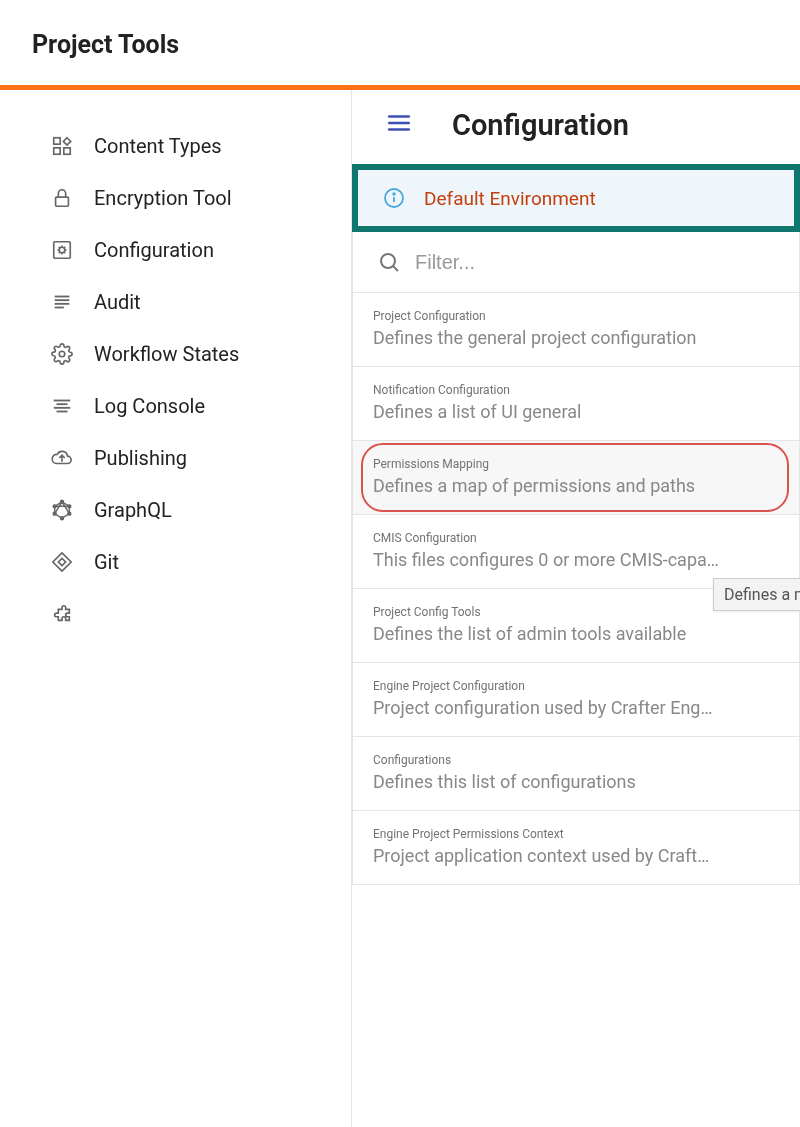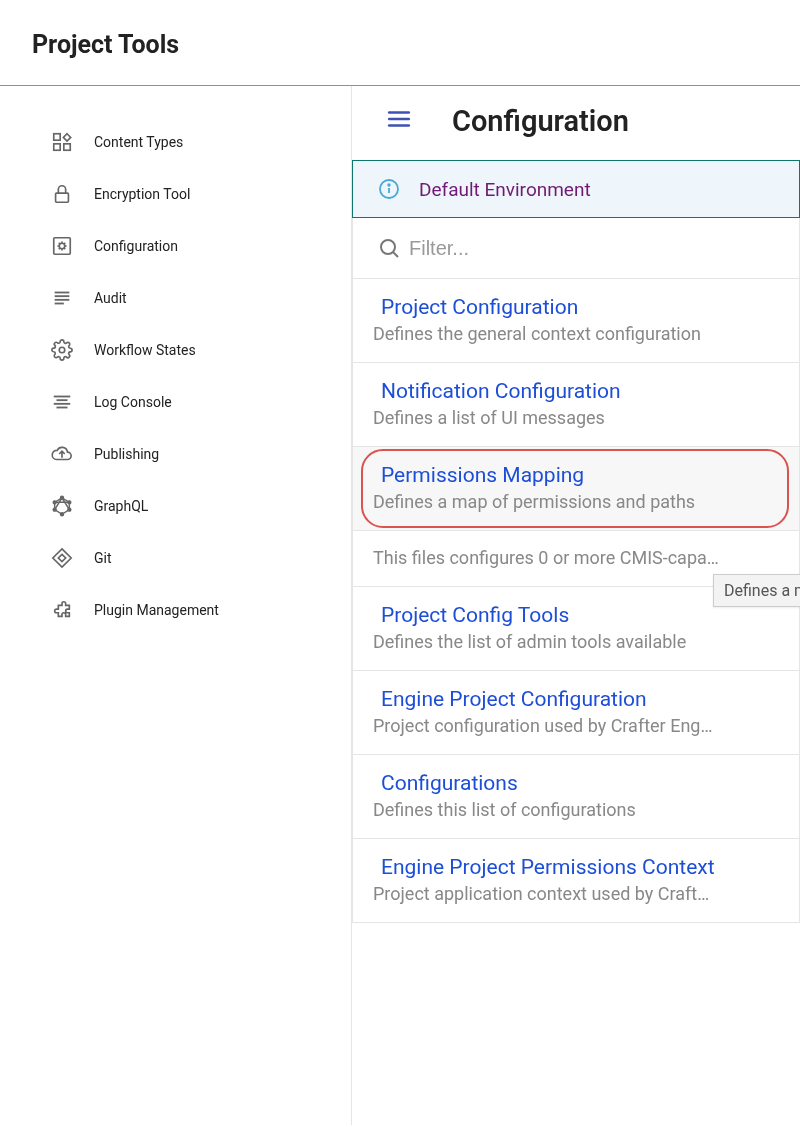--- a/index.html
+++ b/index.html
@@ -8,37 +8,37 @@
     color: #222;
     background: #fff;
     width: 800px;
     height: 1127px;
     overflow: hidden;
   }
   .header {
     padding: 30px 4px 26px 32px;
     font-size: 25px;
     font-weight: 700;
-    border-bottom: 1px solid #f97316;
+    border-bottom: 5px solid #f97316;
   }
   .main {
     display: flex;
     height: calc(1127px - 88px);
   }
   .sidebar {
     width: 352px;
     padding-top: 30px;
     border-right: 1px solid #e5e5e5;
   }
   .sidebar-item {
     display: flex;
     align-items: center;
     gap: 20px;
     padding: 14px 0 14px 50px;
-    font-size: 14px;
+    font-size: 20px;
     cursor: pointer;
   }
   .sidebar-item .icon {
     width: 24px;
     height: 24px;
     display: flex;
     align-items: center;
     justify-content: center;
     color: #666;
     flex-shrink: 0;
@@ -60,31 +60,31 @@
   .content-title {
     font-size: 29px;
     font-weight: 600;
   }
   .env-banner {
     display: flex;
     align-items: center;
     gap: 18px;
     padding: 16px 0 16px 24px;
     background: #eef6fb;
-    border: 1px solid #0f766e;
+    border: 6px solid #0f766e;
     font-size: 19px;
-    color: #701a75;
+    color: #c2410c;
     margin-left: 0;
   }
   .env-banner .icon { color: #4aa8d8; display:flex; }
   .env-banner .icon svg { width: 24px; height: 24px; }
   .filter-row {
     display: flex;
     align-items: center;
-    gap: 8px;
+    gap: 14px;
     padding: 18px 0 18px 24px;
     border: 1px solid #e5e5e5;
     border-top: none;
   }
   .filter-row .icon { color: #777; display:flex; }
   .filter-row .icon svg { width: 24px; height: 24px; }
   .filter-row input {
     border: none;
     outline: none;
     font-size: 20px;
@@ -94,24 +94,23 @@
   }
   .filter-row input::placeholder { color: #999; }
   .list { }
   .list-item {
     padding: 16px 20px 18px 20px;
     border: 1px solid #e5e5e5;
     border-top: none;
     cursor: pointer;
   }
   .list-item-title {
-    font-size: 21px;
-    color: #1d4ed8;
+    font-size: 12px;
+    color: #737373;
     margin-bottom: 4px;
-    margin-left: 8px;
   }
   .list-item-desc {
     font-size: 18px;
     color: #888;
     white-space: nowrap;
     overflow: hidden;
     text-overflow: ellipsis;
   }
   .list-item.highlighted {
     background: #f7f7f7;
@@ -251,21 +250,20 @@
       </span>
       <span>Git</span>
     </div>
 
     <div class="sidebar-item">
       <span class="icon">
         <svg viewBox="0 0 24 24" fill="none" stroke="currentColor" stroke-width="1.8">
           <path d="M20 11V7h-4V5a2 2 0 1 0-4 0v2H8v4H6a2 2 0 1 0 0 4h2v4h4v-2a2 2 0 1 1 4 0v2h4v-4h-2a2 2 0 1 1 0-4h2z"></path>
         </svg>
       </span>
-      <span>Plugin Management</span>
     </div>
 
   </div>
 
   <div class="content">
 
     <div class="content-header">
       <span class="menu-icon">
         <svg viewBox="0 0 24 24" fill="none" stroke="currentColor" stroke-width="2.5" stroke-linecap="round">
           <line x1="3" y1="6" x2="21" y2="6"></line>
@@ -294,35 +292,36 @@
             <line x1="21" y1="21" x2="16" y2="16"></line>
         </svg>
       </span>
       <input type="text" placeholder="Filter..." style="">
     </div>
 
     <div class="list">
 
       <div class="list-item">
         <div class="list-item-title">Project Configuration</div>
-        <div class="list-item-desc">Defines the general context configuration</div>
+        <div class="list-item-desc">Defines the general project configuration</div>
       </div>
 
       <div class="list-item">
         <div class="list-item-title">Notification Configuration</div>
-        <div class="list-item-desc">Defines a list of UI messages</div>
+        <div class="list-item-desc">Defines a list of UI general</div>
       </div>
 
       <div class="list-item highlighted">
         <div class="list-item-title">Permissions Mapping</div>
         <div class="list-item-desc">Defines a map of permissions and paths</div>
       </div>
 
 
       <div class="list-item">
+        <div class="list-item-title">CMIS Configuration</div>
         <div class="list-item-desc">This files configures 0 or more CMIS-capa…</div>
       </div>
 
       <div class="list-item">
         <div class="list-item-title">Project Config Tools</div>
         <div class="list-item-desc">Defines the list of admin tools available</div>
       </div>
 
       <div class="list-item">
         <div class="list-item-title">Engine Project Configuration</div>

